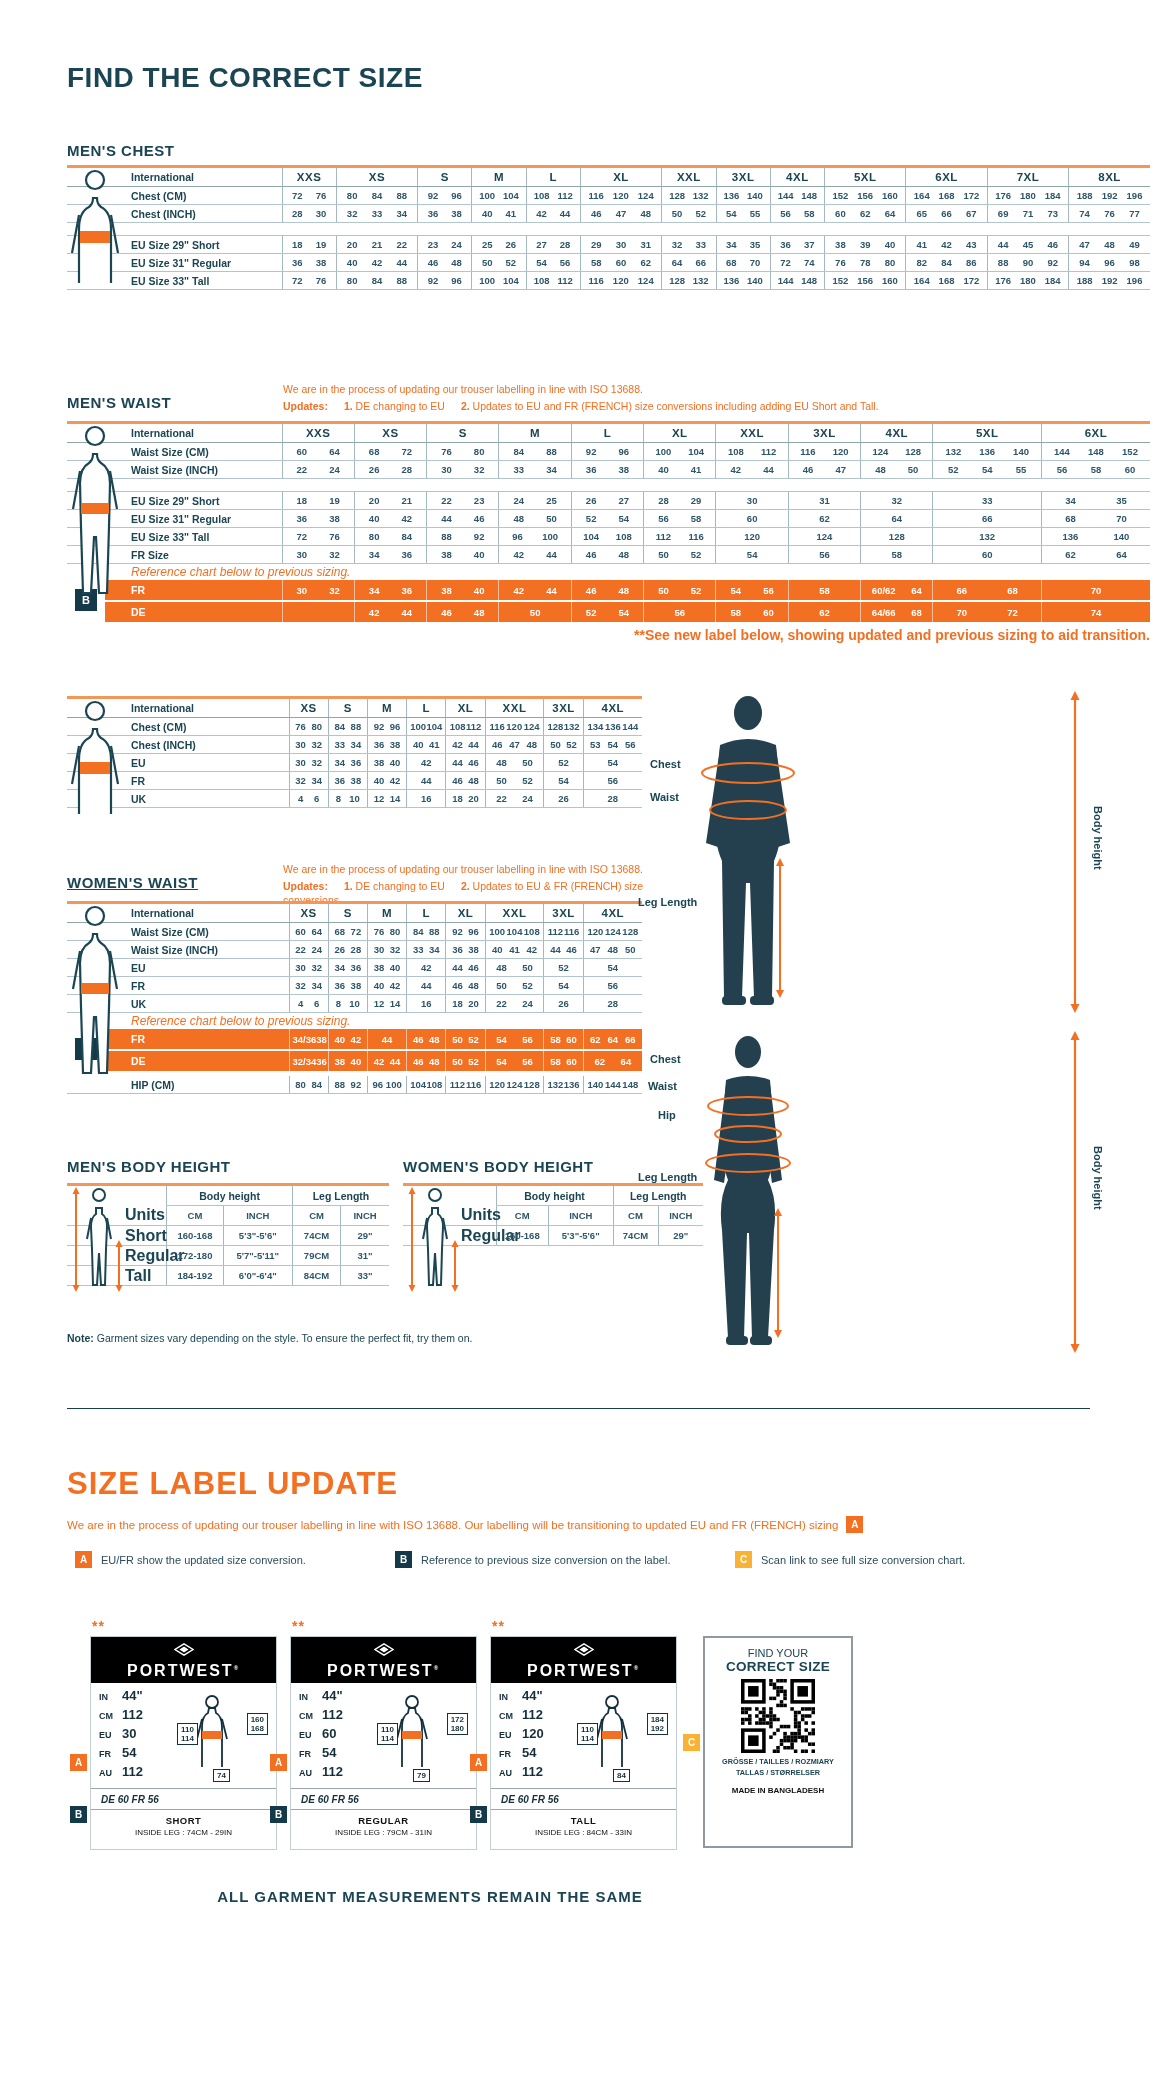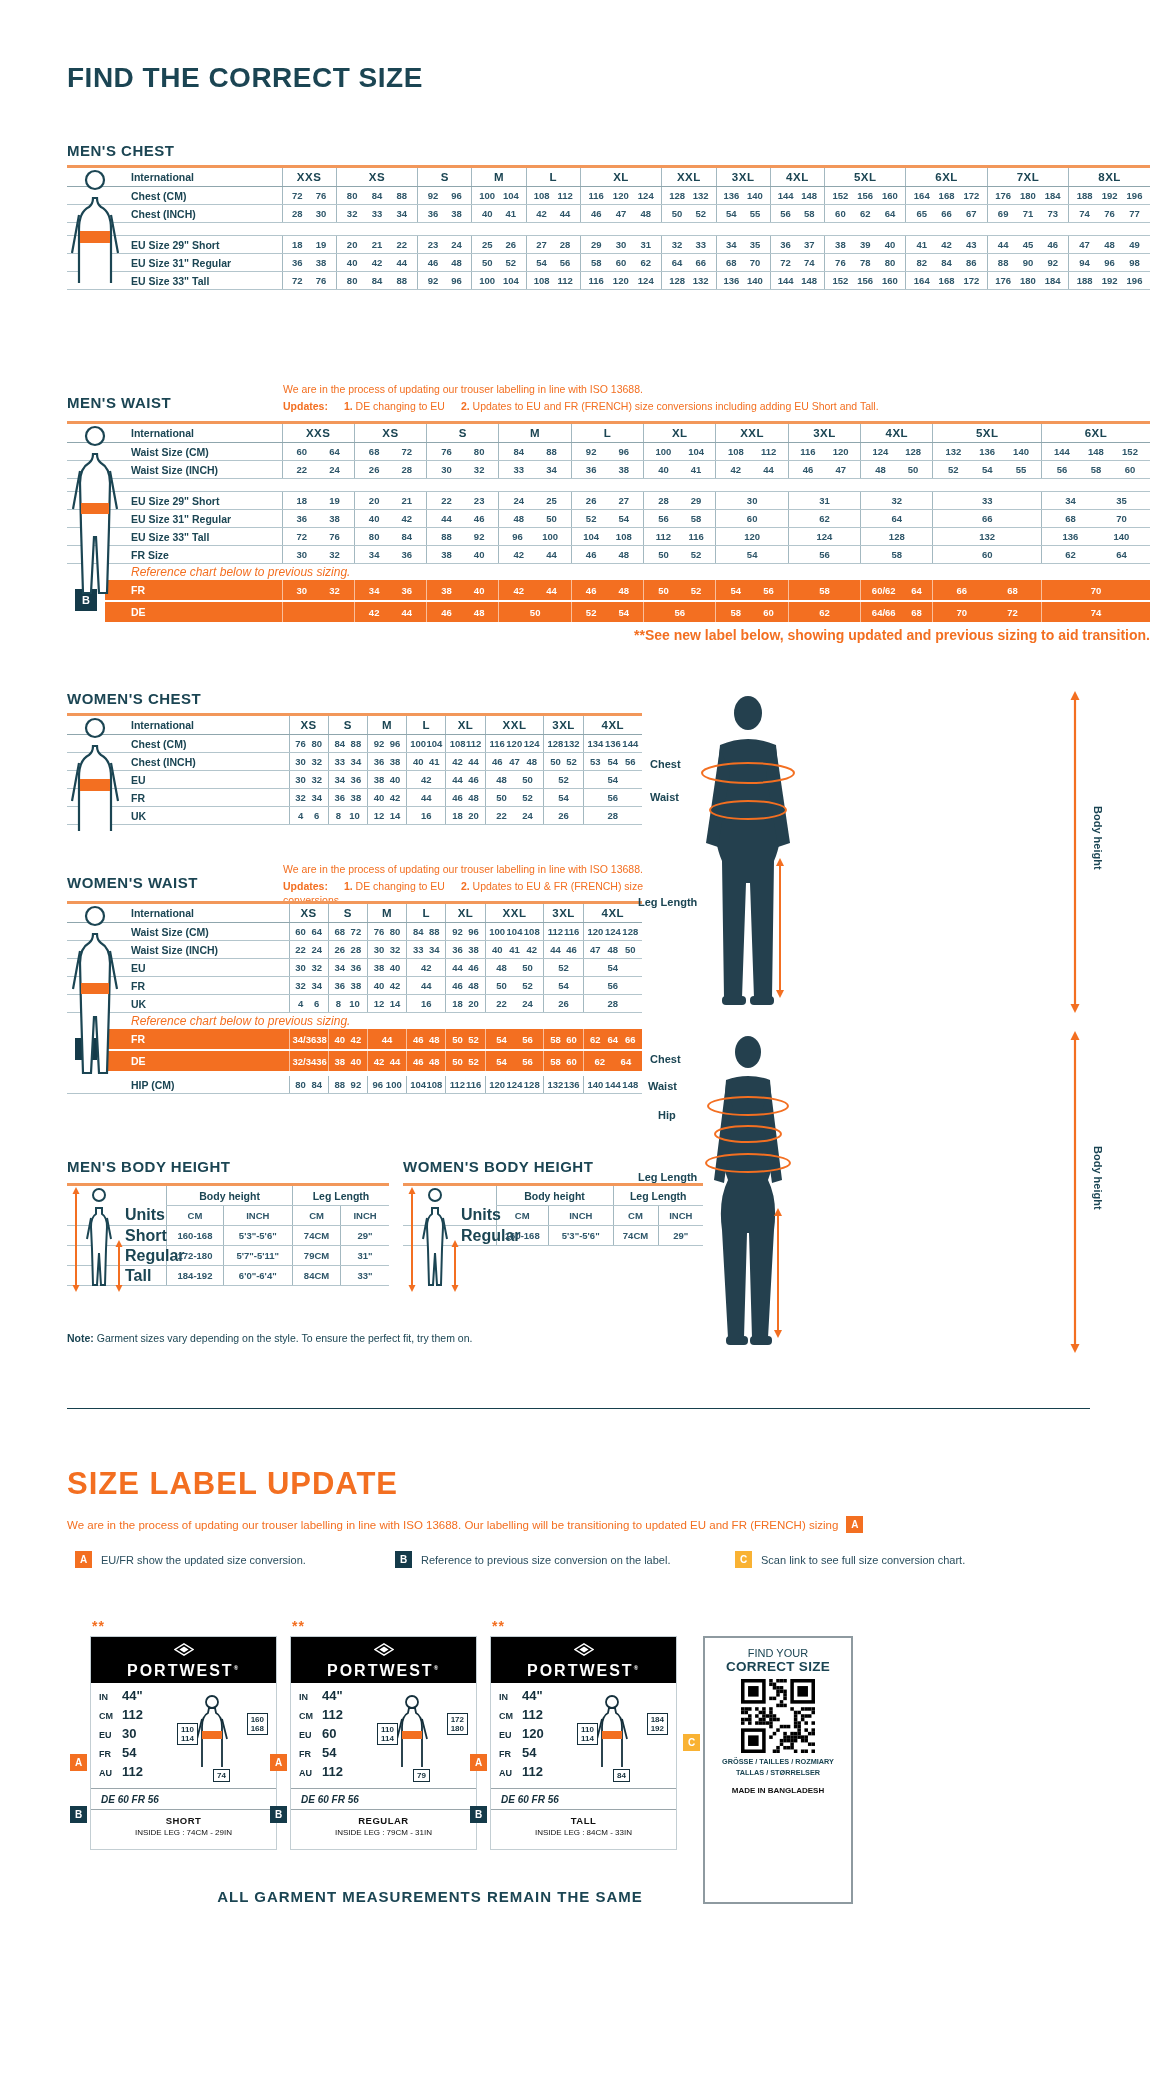--- a/index.html
+++ b/index.html
@@ -92,21 +92,21 @@
   .hbox{right:8px;top:30px;}
   .lbox{right:46px;top:86px;}
   .prevrow{height:20px;border-top:1px solid #9aa6ab;display:flex;align-items:center;padding-left:10px;
         font-style:italic;font-weight:bold;font-size:10px;color:#15303c;}
   .cfoot{height:38px;border-top:1px solid #9aa6ab;text-align:center;padding-top:5px;box-sizing:border-box;color:#111;}
   .ft1{font-size:9.5px;font-weight:bold;letter-spacing:.5px;}
   .ft2{font-size:8px;margin-top:2px;}
   .abadge{position:absolute;left:0;width:17px;height:17px;display:flex;align-items:center;justify-content:center;
         color:#fff;font-size:10px;font-weight:bold;}
   
-  #qr-card{position:absolute;left:633px;top:0;width:150px;height:268px;border:2px solid #8e9aa0;
+  #qr-card{position:absolute;left:633px;top:0;width:150px;height:212px;border:2px solid #8e9aa0;
         background:#fff;text-align:center;box-sizing:border-box;}
   .q1{font-size:11px;margin-top:9px;color:var(--navy);}
   .q2{font-size:13.5px;font-weight:bold;color:var(--navy);letter-spacing:.3px;}
   .qrbox{margin:5px auto 4px;width:74px;height:74px;}
   .q3{font-size:7.3px;font-weight:bold;color:var(--navy);line-height:1.5;}
   .q5{font-size:8px;font-weight:bold;color:#111;margin-top:7px;}
   #cbadge{position:absolute;left:613px;top:98px;}
   
   #footer-lines{position:absolute;left:0;top:1888px;width:860px;text-align:center;color:var(--navy);}
   .f1{font-size:15px;font-weight:bold;letter-spacing:1px;}
@@ -1190,21 +1190,20 @@
               </td>
             </tr>
           </tbody>
         </table>
         <div class="side-badge" style="top: 168px;">B</div>
       </div>
     <div class="trnote">**See new label below, showing updated and previous sizing to aid transition.</div>
   </section>
 
   <section style="left:67px;top:690px;width:575px;">
-    <h2>WOMEN'S CHEST</h2>
     <div class="twrap">
       <div class="figicon"><svg width="52" height="114" viewBox="0 0 52 114">
             <circle cx="26" cy="11" r="9" fill="#fff" stroke="#1b4553" stroke-width="2.2"></circle>
             <path d="M10,114 L10,60 Q10,43 20,38 Q24,35 24,29 L28,29 Q28,35 32,38 Q42,43 42,60 L42,114" fill="#fff" stroke="#1b4553" stroke-width="2.2"></path>
             <rect x="11" y="62" width="30" height="12" fill="#f36f21"></rect>
             <path d="M10,46 L3,84 M42,46 L49,84" stroke="#1b4553" stroke-width="2.2" fill="none"></path>
           </svg></div>
     <table class="sizetable">
           <colgroup>
             <col style="width: 222px;">
@@ -1484,21 +1483,21 @@
       </div>
   </section>
 
   <section style="left:67px;top:858px;width:575px;">
     <div class="upd" style="width:420px;">
       <div>We are in the process of updating our trouser labelling in line with ISO 13688.</div>
       <div class="updrow2">
         <span class="updpre updseg">Updates:</span><span class="updnum">1.</span><span class="updseg"> DE changing to EU</span><span class="updnum">2.</span><span> Updates to EU &amp; FR (FRENCH) size conversions.</span>
       </div>
     </div>
-    <h2 style="margin-top:16px;">WOMEN'S WAIST</h2>
+    <h2 style="margin-top:16px;text-decoration:underline;">WOMEN'S WAIST</h2>
     <div class="twrap" style="margin-top:10px;">
       <div class="figicon"><svg width="52" height="172" viewBox="0 0 52 172">
             <circle cx="26" cy="11" r="9" fill="#fff" stroke="#1b4553" stroke-width="2.2"></circle>
             <path d="M11,58 Q11,43 20,38 Q24,35 24,29 L28,29 Q28,35 32,38 Q41,43 41,58 L40,102 L38,168 L30,168 L27,112 L25,112 L22,168 L14,168 L12,102 Z" fill="#fff" stroke="#1b4553" stroke-width="2.2"></path>
             <rect x="12" y="78" width="28" height="11" fill="#f36f21"></rect>
             <path d="M11,46 L4,84 M41,46 L48,84" stroke="#1b4553" stroke-width="2.2" fill="none"></path>
           </svg></div>
     <table class="sizetable">
           <colgroup>
             <col style="width: 222px;">

